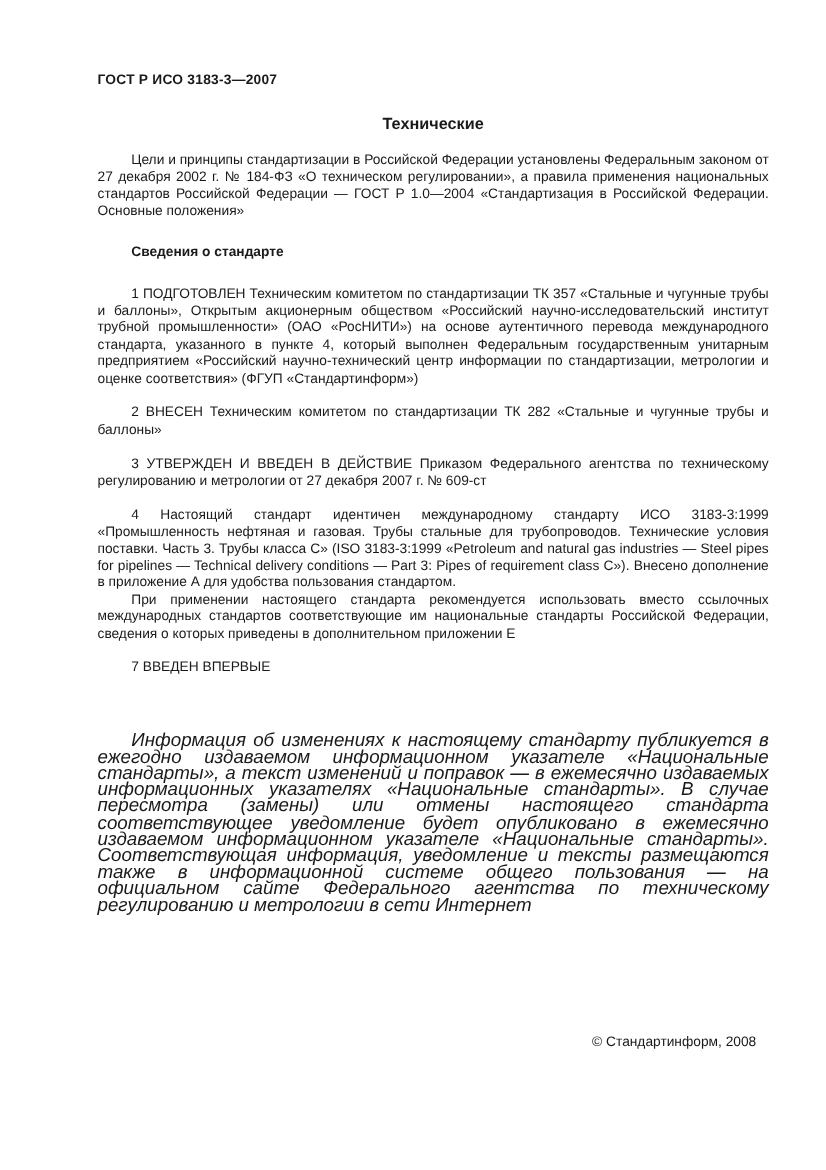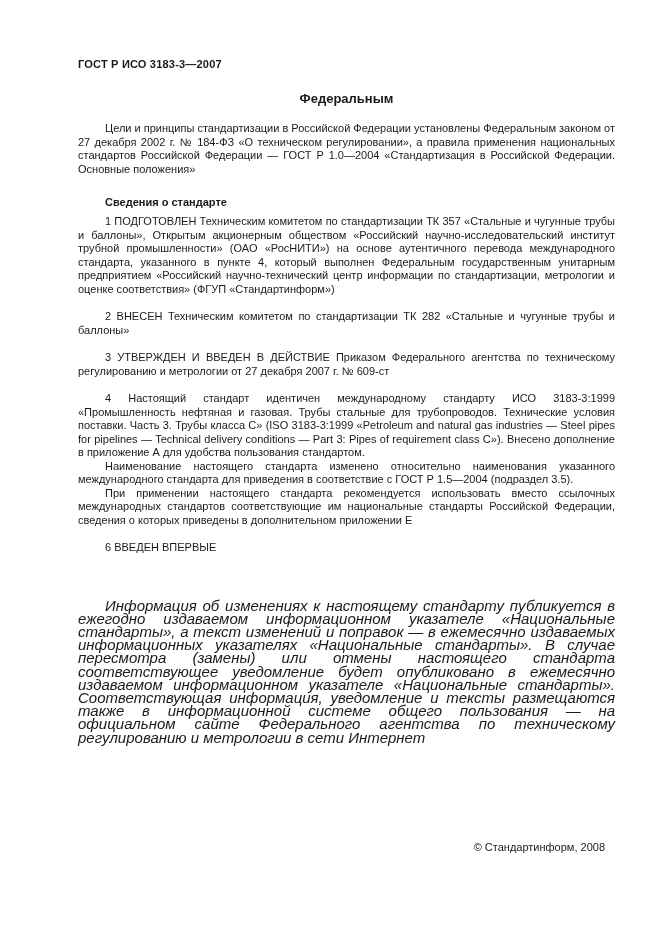--- a/index.html
+++ b/index.html
@@ -42,21 +42,21 @@
     text-indent: 27px;
     margin: 0;
   }
   p.preamble {
     margin-bottom: 20px;
   }
   h2.info-heading {
     font-size: 11px;
     font-weight: bold;
     text-indent: 27px;
-    margin: 0 0 7px 0;
+    margin: 0 0 21px 0;
   }
   p.item {
     margin-bottom: 14px;
   }
   p.item-cont {
     margin-bottom: 0;
   }
   p.item-last-cont {
     margin-bottom: 14px;
   }
@@ -88,39 +88,38 @@
     margin: 15px 0 0 0;
   }
 </style>
 </head>
 <body>
 
 <div class="page">
 
   <div class="doc-code">ГОСТ Р ИСО 3183-3—2007</div>
 
-  <h1 class="title">Федеральным</h1>
+  <h1 class="title">Технические</h1>
 
   <p class="body-par preamble">Цели и принципы стандартизации в Российской Федерации установлены Федеральным законом от 27 декабря 2002 г. № 184-ФЗ «О техническом регулировании», а правила применения национальных стандартов Российской Федерации — ГОСТ Р 1.0—2004 «Стандартизация в Российской Федерации. Основные положения»</p>
 
   <h2 class="info-heading">Сведения о стандарте</h2>
 
   <p class="body-par item">1  ПОДГОТОВЛЕН Техническим комитетом по стандартизации ТК 357 «Стальные и чугунные трубы и баллоны», Открытым акционерным обществом «Российский научно-исследовательский институт трубной промышленности» (ОАО «РосНИТИ») на основе аутентичного перевода международного стандарта, указанного в пункте 4, который выполнен Федеральным государственным унитарным предприятием «Российский научно-технический центр информации по стандартизации, метрологии и оценке соответствия» (ФГУП «Стандартинформ»)</p>
 
   <p class="body-par item">2  ВНЕСЕН Техническим комитетом по стандартизации ТК 282 «Стальные и чугунные трубы и баллоны»</p>
 
   <p class="body-par item">3  УТВЕРЖДЕН  И  ВВЕДЕН  В  ДЕЙСТВИЕ  Приказом Федерального агентства по техническому регулированию и метрологии от 27 декабря 2007 г. № 609-ст</p>
 
   <p class="body-par item-cont">4  Настоящий стандарт идентичен международному стандарту ИСО 3183-3:1999 «Промышленность нефтяная и газовая. Трубы стальные для трубопроводов. Технические условия поставки. Часть 3. Трубы класса С» (ISO 3183-3:1999 «Petroleum and natural gas industries — Steel pipes for pipelines — Technical delivery conditions — Part 3: Pipes of requirement class C»). Внесено дополнение в приложение А для удобства пользования стандартом.</p>
 
-  <p class="body-par item-cont">Наименование настоящего стандарта изменено относительно наименования указанного международного стандарта для приведения в соответствие с ГОСТ Р 1.5—2004 (подраздел 3.5).</p>
 
   <p class="body-par item-last-cont">При применении настоящего стандарта рекомендуется использовать вместо ссылочных международных стандартов соответствующие им национальные стандарты Российской Федерации, сведения о которых приведены в дополнительном приложении Е</p>
 
-  <p class="body-par single-line">6  ВВЕДЕН ВПЕРВЫЕ</p>
+  <p class="body-par single-line">7  ВВЕДЕН ВПЕРВЫЕ</p>
 
   <p class="notice-italic">Информация об изменениях к настоящему стандарту публикуется в ежегодно издаваемом информационном указателе «Национальные стандарты», а текст изменений и поправок — в ежемесячно издаваемых информационных указателях «Национальные стандарты». В случае пересмотра (замены) или отмены настоящего стандарта соответствующее уведомление будет опубликовано в ежемесячно издаваемом информационном указателе «Национальные стандарты». Соответствующая информация, уведомление и тексты размещаются также в информационной системе общего пользования — на официальном сайте Федерального агентства по техническому регулированию и метрологии в сети Интернет</p>
 
   <div class="copyright-line">©  Стандартинформ, 2008</div>
 
 
 
 </div>
 
 </body></html>

